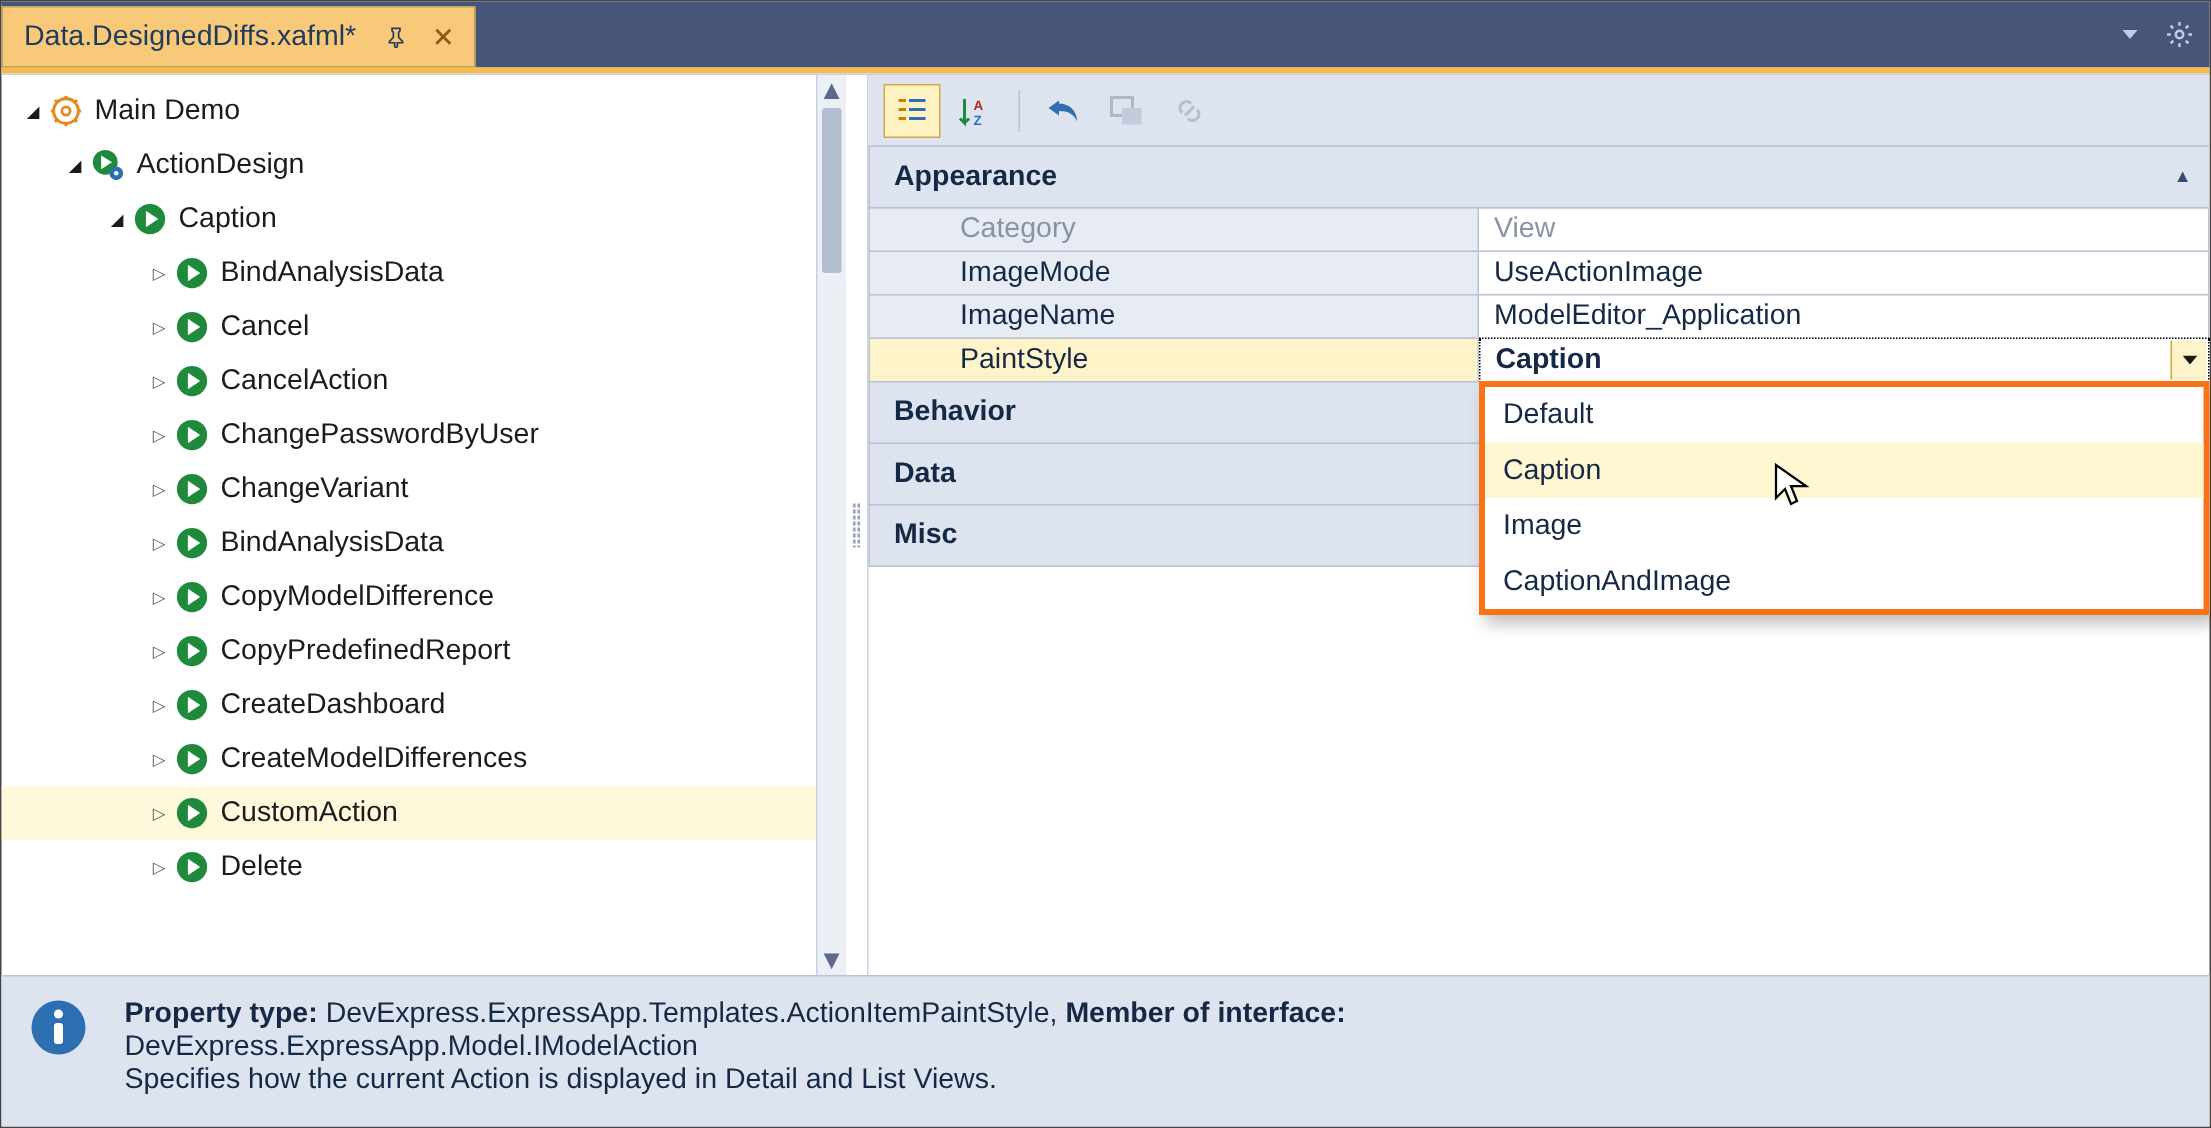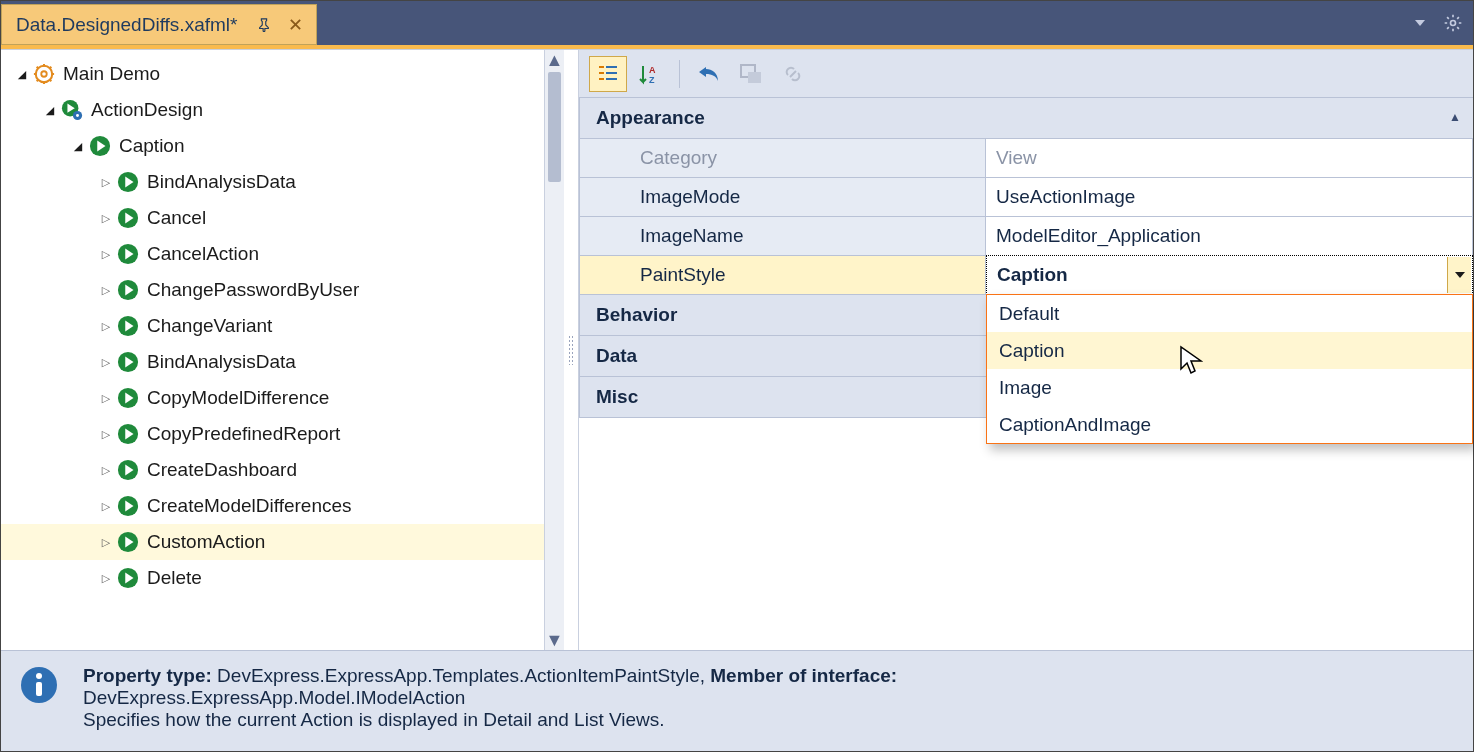--- a/index.html
+++ b/index.html
@@ -32,29 +32,29 @@
   .bold{font-weight:400}
   .ind{display:inline-block}
   
   .right{flex:1;display:flex;flex-direction:column;border-left:1px solid #c9d0df;min-width:0}
   .toolbar{height:48px;background:#dde3ef;border-bottom:1px solid #b9c2d6;display:flex;align-items:center;padding:0 10px;gap:4px}
   .tbtn{width:38px;height:36px;display:flex;align-items:center;justify-content:center;border:1px solid transparent}
   .tbtn.active{background:#fff2c2;border-color:#cfa84a}
   .grid{flex:1;overflow:visible;position:relative}
   .cat{height:42px;background:#dde3ef;border:1px solid #b9c2d6;border-right:none;display:flex;align-items:center;padding-left:16px;font-weight:700;color:#152845;font-size:19px;margin-top:-1px;position:relative}
   .cat .collapse{position:absolute;right:12px;top:12px;color:#3a4c72;font-size:12px}
-  .prow{display:flex;height:40px;margin-top:-1px}
+  .prow{display:flex;height:30px;margin-top:-1px}
   .pname{width:407px;background:#e6ebf4;border:1px solid #b9c2d6;display:flex;align-items:center;padding-left:60px;font-size:19px;color:#152845}
   .pval{flex:1;background:#fff;border:1px solid #b9c2d6;border-left:none;display:flex;align-items:center;padding-left:10px;font-size:19px;color:#152845}
   .prow.sel .pname{background:#fff4c9}
   .prow.sel .pval{background:#fff;border:1px dotted #000;font-weight:700;position:relative}
   .pval.dim{color:#8a93a6}
   .dropbtn{position:absolute;right:1px;top:1px;bottom:1px;width:24px;background:#fff4c9;border-left:1px solid #cfa84a;display:flex;align-items:center;justify-content:center}
   
-  .dropdown{position:absolute;left:407px;right:0;top:0;border:1px solid #f97316;background:#fff;box-shadow:4px 6px 10px rgba(0,0,0,.25);z-index:10}
+  .dropdown{position:absolute;left:407px;right:0;top:0;border:4px solid #f97316;background:#fff;box-shadow:4px 6px 10px rgba(0,0,0,.25);z-index:10}
   .ditem{height:37px;display:flex;align-items:center;padding:0 12px;font-size:19px;color:#152845}
   .ditem.hover{background:#fff6d2}
   .cursor{position:absolute;pointer-events:none}
   
   .desc{background:#dde3ef;border-top:1px solid #b9c2d6;padding:14px 18px 20px 18px;display:flex;gap:24px;align-items:flex-start;font-size:19px;color:#152845}
   .info-icon{width:40px;height:40px;flex-shrink:0}
   .desc b{font-weight:700}
   
   svg{display:block}
   .pin{width:14px;height:14px}

